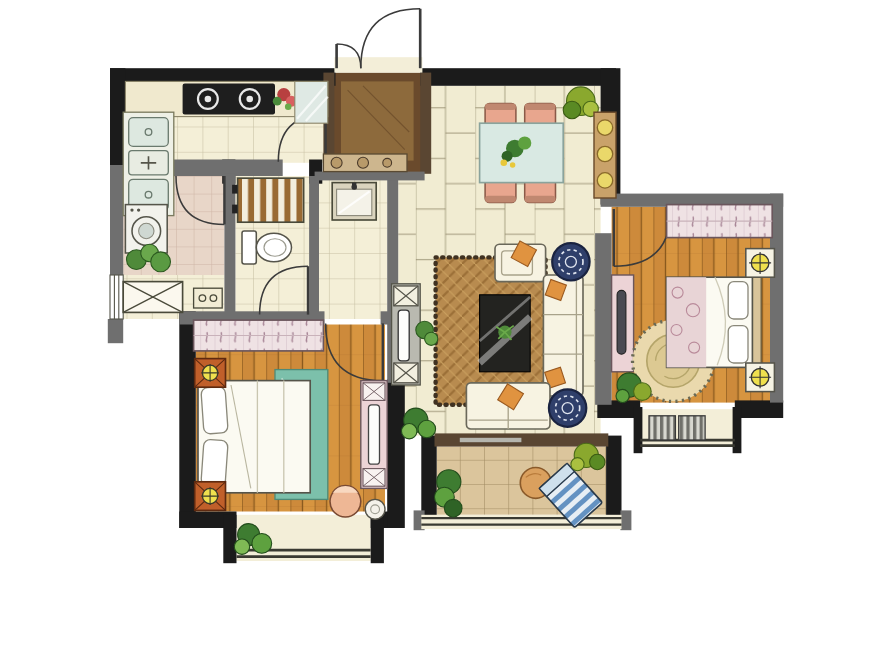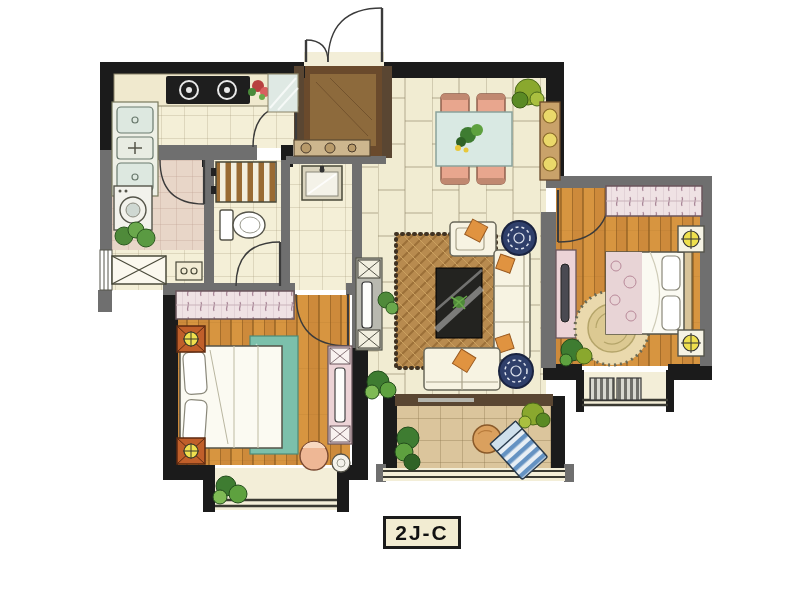--- a/index.html
+++ b/index.html
@@ -453,14 +453,13 @@
     <circle cx="412" cy="462" r="8" fill="#2f6326" stroke="#234d1c" stroke-width="1"></circle>
   </g>
   <g>
     <circle cx="533" cy="414" r="11" fill="#8aa82e" stroke="#4a6a18" stroke-width="1"></circle>
     <circle cx="543" cy="420" r="7" fill="#5a8a24" stroke="#3a5a14" stroke-width="1"></circle>
     <circle cx="525" cy="422" r="6" fill="#aac040" stroke="#4a6a18" stroke-width="1"></circle>
   </g>
 </g>
 </svg>
 
-<div class="plan-label">2J-C</div>
 </div>
 
 </body></html>

